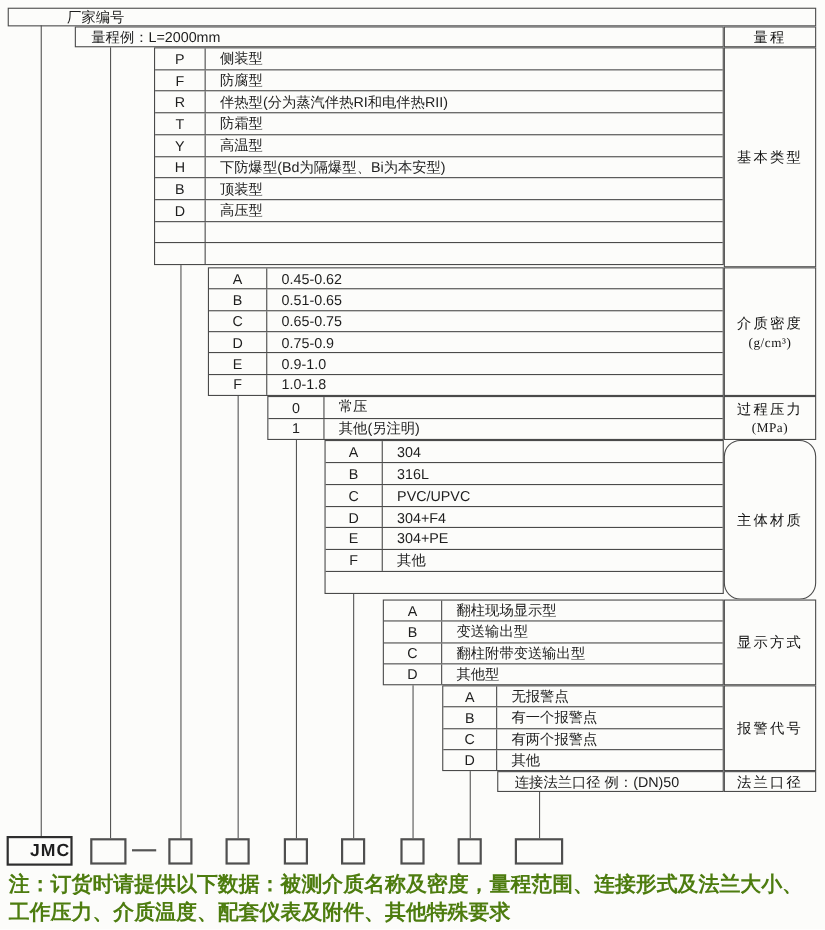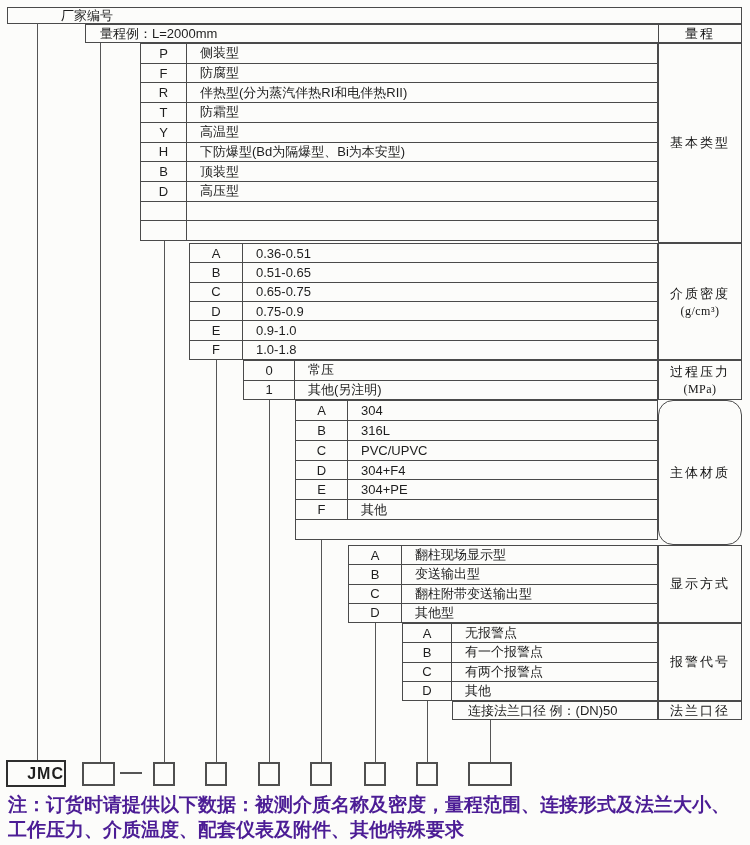--- a/index.html
+++ b/index.html
@@ -40,32 +40,32 @@
   }
   .model {
     position:absolute; left:6px; top:760px; width:60px; height:27px;
     border:2px solid #2e2e2e; box-sizing:border-box; background:#fcfcfa;
     display:flex; align-items:center; justify-content:flex-end;
     font-weight:bold; font-size:16px; letter-spacing:1px;
   }
   .dash { position:absolute; left:120px; top:772px; width:22px; height:2px; background:#555555; }
   .note {
     position:absolute; left:8px; top:792px; width:738px;
-    font-size:19px; font-weight:bold; color:#4c1d95; line-height:25px;
+    font-size:19px; font-weight:bold; color:#4d7c0f; line-height:25px;
   }
 </style>
 </head>
 <body>
 
 <div class="stage">
 
   <div class="cell" style="left:7px; top:7px; width:735px; height:17px; padding-left:53px;">
     <span>厂家编号</span>
   </div>
-  <div class="cell" style="left:68px; top:24px; width:590px; height:19px; padding-left:14px;margin-left:17px;">
+  <div class="cell" style="left:68px; top:24px; width:590px; height:19px; padding-left:14px;">
     <span>量程例：L=2000mm</span>
   </div>
 
   <div class="lab" style="top:24px; height:19px;">
     <span>量程</span>
   </div>
   <div class="lab" style="top:43px; height:200px;">
     <span>基本类型</span>
   </div>
   <div class="lab" style="top:243px; height:117px;">
@@ -128,21 +128,21 @@
     </div>
     <div class="row">
       <div class="key"></div>
       <div class="val"></div>
     </div>
   </div>
 
   <div class="block" style="left:189px; top:243px; width:469px; height:117px; --kw:53px;">
     <div class="row">
       <div class="key">A</div>
-      <div class="val">0.36-0.51</div>
+      <div class="val">0.45-0.62</div>
     </div>
     <div class="row">
       <div class="key">B</div>
       <div class="val">0.51-0.65</div>
     </div>
     <div class="row">
       <div class="key">C</div>
       <div class="val">0.65-0.75</div>
     </div>
     <div class="row">

